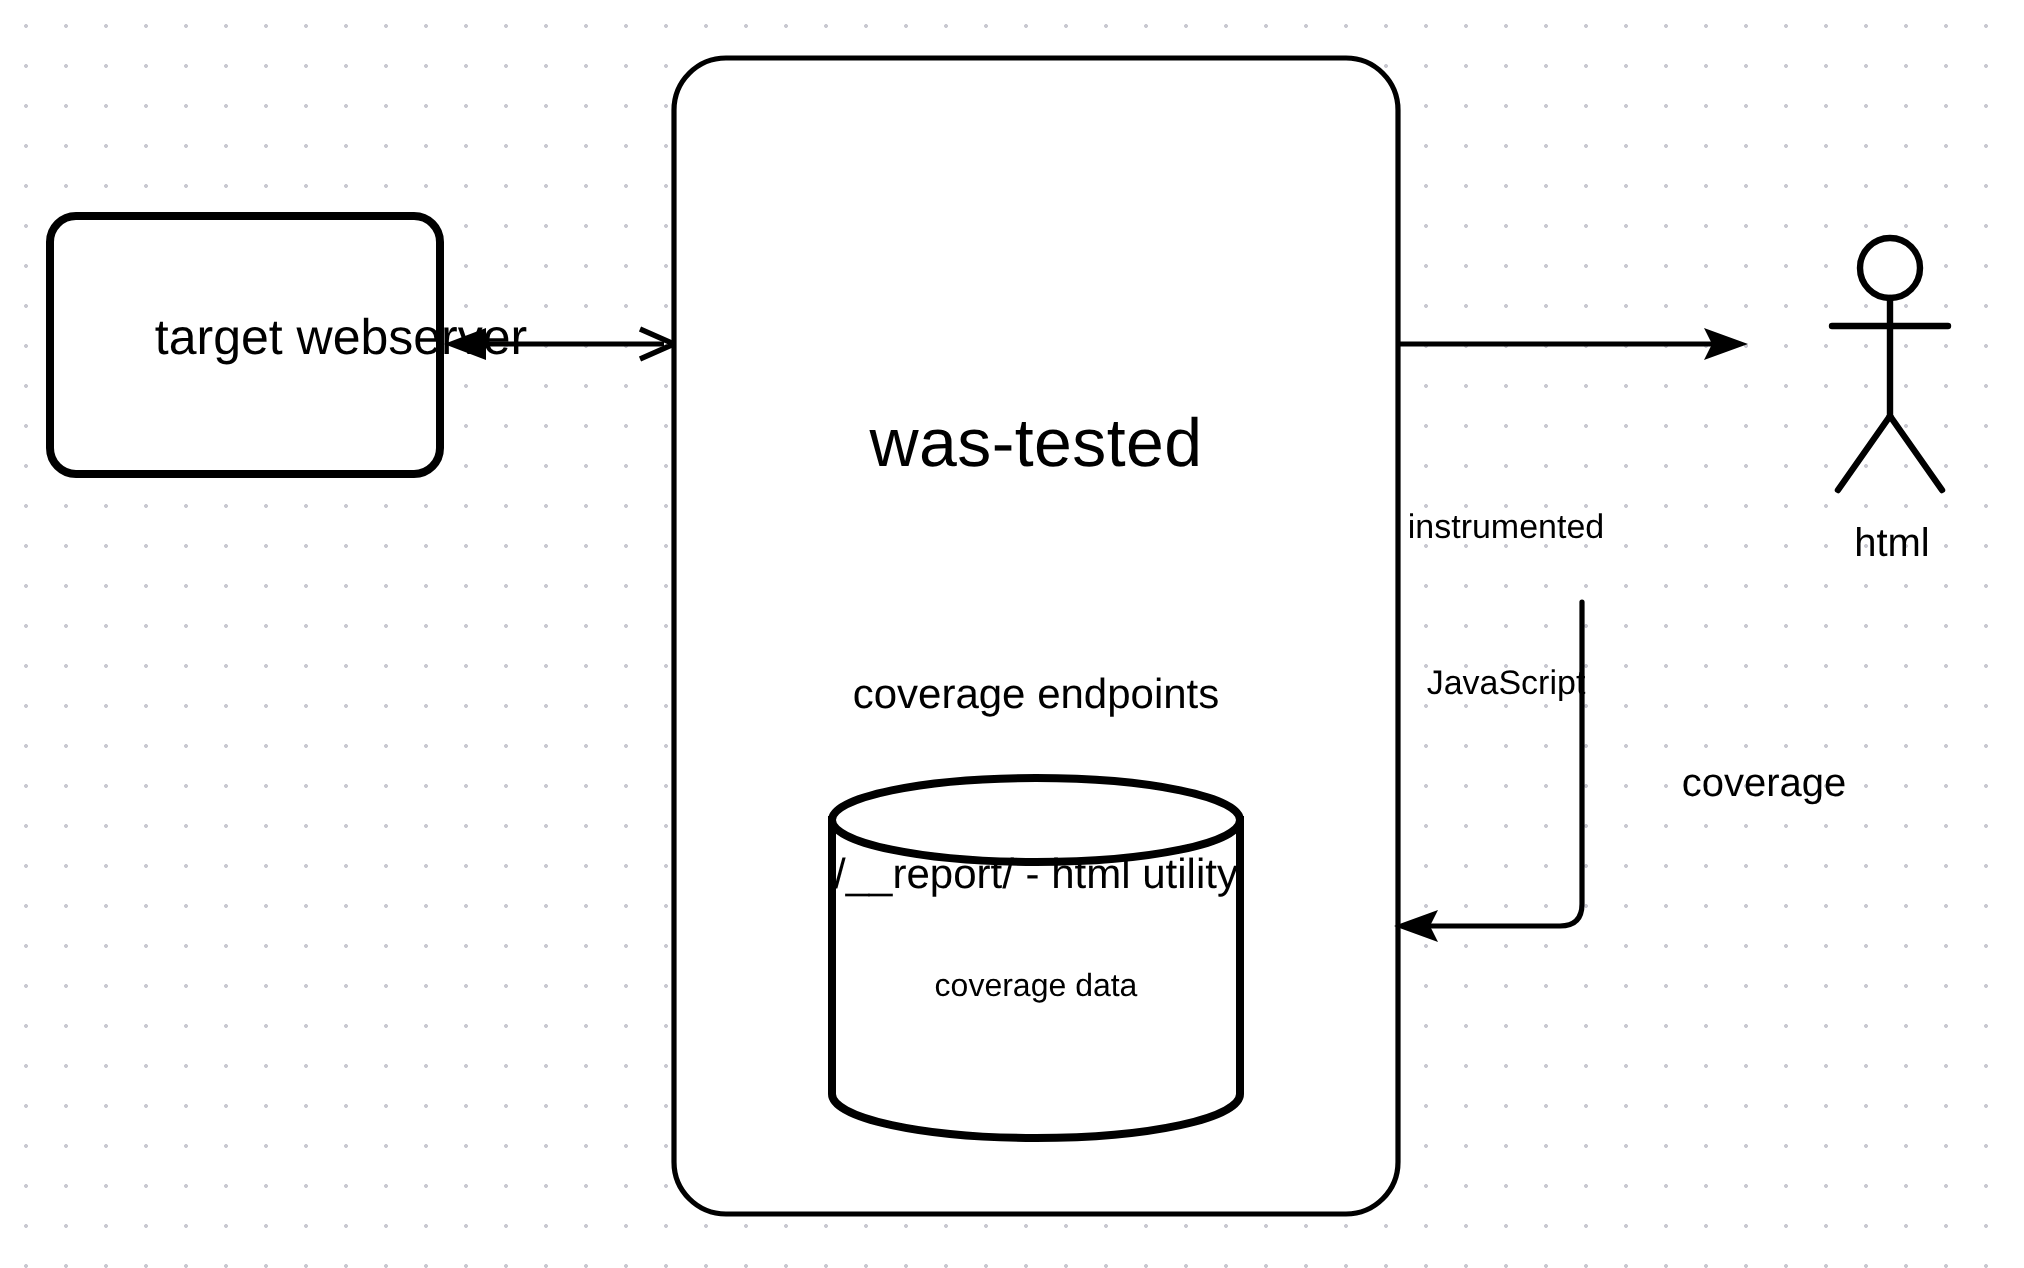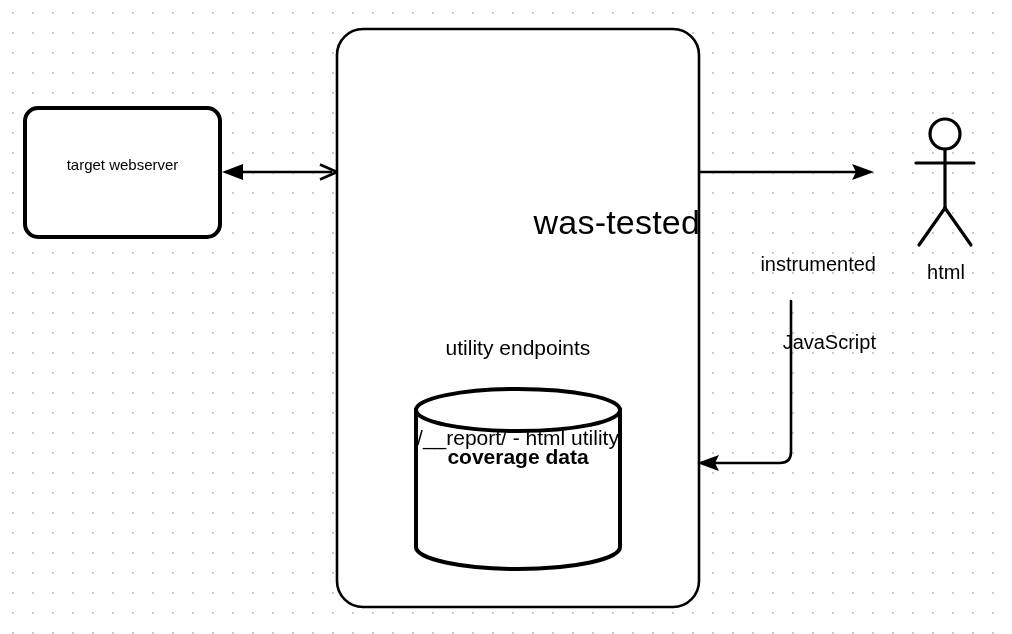--- a/index.html
+++ b/index.html
@@ -32,52 +32,51 @@
     font-family: "Liberation Sans", sans-serif;
     white-space: pre;
     text-align: center;
     line-height: 1.0;
     user-select: none;
   }
   #webserver-label {
     left: 24px;
     top: 157px;
     width: 197px;
-    font-size: 15px;
+    font-size: 25px;
+    padding-left: 48px;
   }
   #proxy-title {
     left: 336px;
     top: 112px;
     width: 364px;
     font-size: 34px;
     line-height: 44px;
     letter-spacing: 0.2px;
-    text-align: right;
   }
   #endpoints-block {
     left: 336px;
     top: 273px;
     width: 364px;
     font-size: 21px;
     line-height: 30px;
   }
   #cylinder-label {
     left: 416px;
-    top: 446px;
+    top: 486px;
     width: 204px;
-    font-size: 21px;
-    font-weight: bold;
+    font-size: 16px;
   }
   #instrumented-label {
-    left: 698px;
+    left: 664px;
     top: 199px;
     width: 178px;
-    font-size: 20px;
+    font-size: 17px;
     line-height: 26px;
-    text-align: right;
+    text-align: center;
   }
   #coverage-label {
     left: 810px;
     top: 382px;
     width: 144px;
     font-size: 20px;
   }
   #user-label {
     left: 905px;
     top: 262px;
@@ -126,27 +125,28 @@
     </g>
   </svg>
 
   <div class="lbl" id="webserver-label">target webserver</div>
 
   <div class="lbl" id="proxy-title">
     <div>was-tested</div>
   </div>
 
   <div class="lbl" id="endpoints-block">
-    <div>utility endpoints</div>
+    <div>coverage endpoints</div>
     <div>/__report/ - html utility</div>
   </div>
 
   <div class="lbl" id="cylinder-label">coverage data</div>
 
   <div class="lbl" id="instrumented-label">
     <div>instrumented</div>
     <div>JavaScript</div>
   </div>
 
+  <div class="lbl" id="coverage-label">coverage</div>
 
   <div class="lbl" id="user-label">html</div>
 
 </div>
 
 </body></html>

